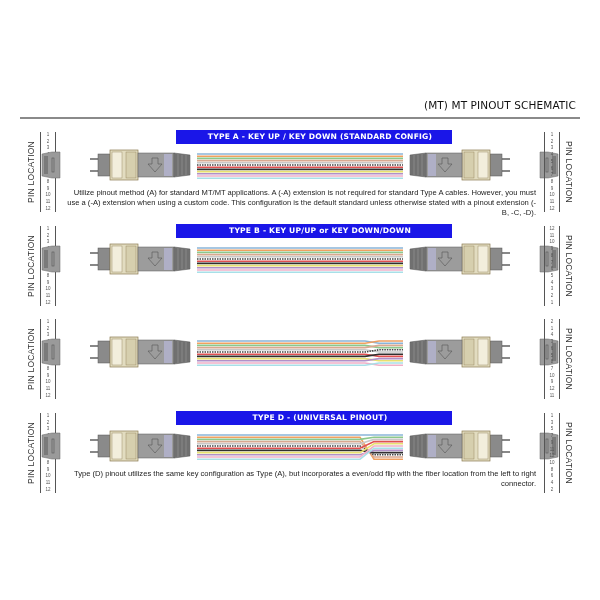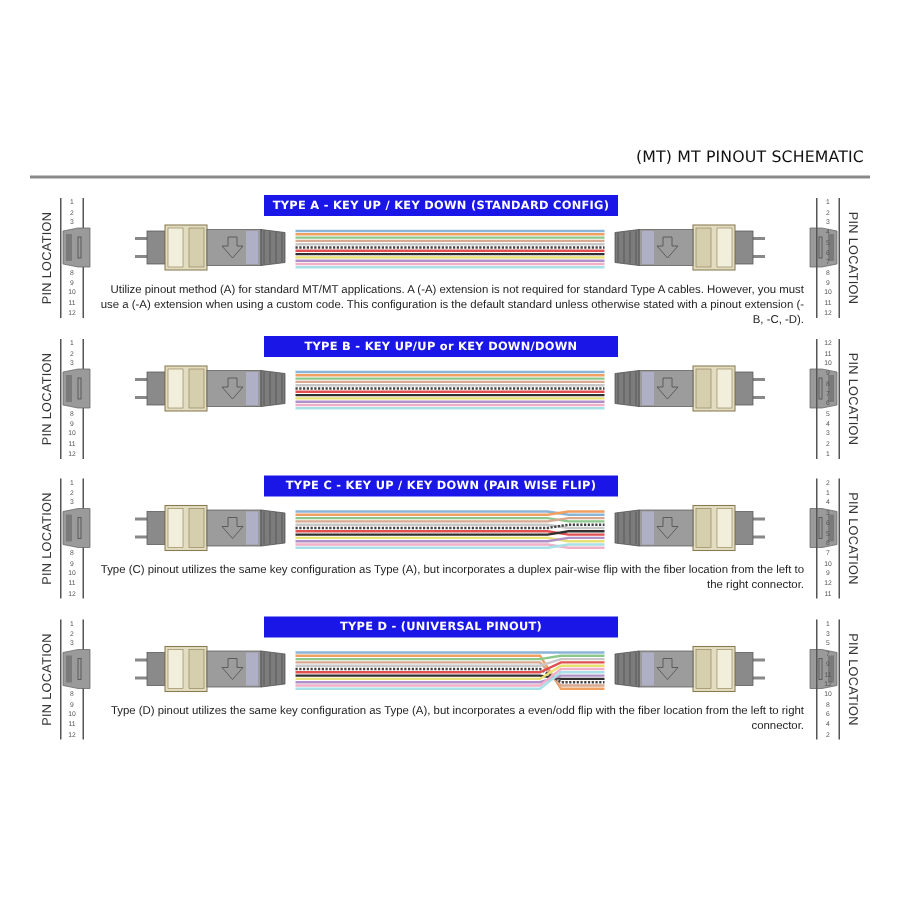--- a/index.html
+++ b/index.html
@@ -12,21 +12,21 @@
   .pinbox.right { right:0; }
   .pin-label { position:absolute; top:0; width:14px; height:80px; }
   .pin-label span { position:absolute; left:50%; top:50%; transform:translate(-50%,-50%) rotate(-90deg); white-space:nowrap; font-size:8.5px; color:#333; letter-spacing:0.2px; }
   .pinbox.right .pin-label span { transform:translate(-50%,-50%) rotate(90deg); }
   .pinbox.left .pin-label { left:4px; }
   .pinbox.right .pin-label { right:4px; }
   .pin-nums { position:absolute; top:0; width:14px; height:80px; border-left:1px solid #555; border-right:1px solid #555; display:flex; flex-direction:column; justify-content:space-between; }
   .pinbox.left .pin-nums { left:20px; }
   .pinbox.right .pin-nums { right:20px; }
   .pin-nums div { font-size:4.5px; line-height:6px; text-align:center; color:#555; }
-  .banner { position:absolute; left:156px; top:6px; width:236px; height:14px; background:#1a16e8; color:#fff; font-family:"DejaVu Sans", sans-serif; font-weight:bold; font-size:7.6px; text-align:center; line-height:14px; letter-spacing:0.2px; white-space:nowrap; overflow:hidden; }
+  .banner { position:absolute; left:156px; top:6px; width:264px; height:14px; background:#1a16e8; color:#fff; font-family:"DejaVu Sans", sans-serif; font-weight:bold; font-size:7.6px; text-align:center; line-height:14px; letter-spacing:0.2px; white-space:nowrap; overflow:hidden;padding-left:12px; }
   .desc { position:absolute; left:44px; right:44px; top:64px; font-size:7.6px; line-height:10px; text-align:right; color:#222; }
   .diagram { position:absolute; left:0; top:22px; width:560px; height:40px; }
 </style>
 </head>
 <body>
 
 <div class="title">(MT) MT PINOUT SCHEMATIC</div>
 <div class="title-rule"></div>
 
 <div id="sections">
@@ -234,21 +234,20 @@
           <div>5</div>
           <div>6</div>
           <div>7</div>
           <div>8</div>
           <div>9</div>
           <div>10</div>
           <div>11</div>
           <div>12</div>
         </div>
     </div>
-    <div class="banner">TYPE C - KEY UP / KEY DOWN (PAIR WISE FLIP)</div>
     <svg class="diagram" viewBox="0 0 560 40" width="560" height="40">
         <g transform="translate(22,0)">
           <path d="M0,8 L10,6 L18,6 L18,32 L10,32 L0,30 Z" fill="#9a9a9a" stroke="#666" stroke-width="0.5"></path>
           <rect x="2" y="10" width="4" height="18" fill="#7a7a7a"></rect>
           <rect x="10" y="12" width="2" height="14" fill="none" stroke="#555" stroke-width="0.6"></rect>
           <rect x="48" y="12" width="8" height="2" fill="#888"></rect>
           <rect x="48" y="24" width="8" height="2" fill="#888"></rect>
           <rect x="56" y="8" width="12" height="22" fill="#8a8a8a" stroke="#555" stroke-width="0.5"></rect>
           <rect x="68" y="4" width="28" height="30" fill="#e2dcc0" stroke="#8a7a50" stroke-width="0.7"></rect>
           <rect x="70" y="6" width="10" height="26" fill="#f2eedc" stroke="#8a7a50" stroke-width="0.4"></rect>
@@ -289,21 +288,20 @@
           <path fill="none" stroke="#c8c8c8" stroke-width="1.6" d="M177,16.8 L345,16.8 L359,19 L383,19"></path>
           <path fill="none" stroke="#444" stroke-width="1.6" stroke-dasharray="1.5,1" d="M177,19 L345,19 L359,16.8 L383,16.8"></path>
           <path fill="none" stroke="#e05050" stroke-width="1.6" d="M177,21.200000000000003 L345,21.200000000000003 L359,23.400000000000002 L383,23.400000000000002"></path>
           <path fill="none" stroke="#303030" stroke-width="1.6" d="M177,23.400000000000002 L345,23.400000000000002 L359,21.200000000000003 L383,21.200000000000003"></path>
           <path fill="none" stroke="#e8e070" stroke-width="1.6" d="M177,25.6 L345,25.6 L359,27.8 L383,27.8"></path>
           <path fill="none" stroke="#b090c8" stroke-width="1.6" d="M177,27.8 L345,27.8 L359,25.6 L383,25.6"></path>
           <path fill="none" stroke="#f0b0c8" stroke-width="1.6" d="M177,30 L345,30 L359,32.2 L383,32.2"></path>
           <path fill="none" stroke="#a8e0e8" stroke-width="1.6" d="M177,32.2 L345,32.2 L359,30 L383,30"></path>
         </g>
       </svg>
-    <div class="desc">Type (C) pinout utilizes the same key configuration as Type (A), but incorporates a duplex pair-wise flip with the fiber location from the left to the right connector.</div>
     <div class="pinbox right">
       <div class="pin-label">
           <span>PIN LOCATION</span>
         </div>
       <div class="pin-nums">
           <div>2</div>
           <div>1</div>
           <div>4</div>
           <div>3</div>
           <div>6</div>

